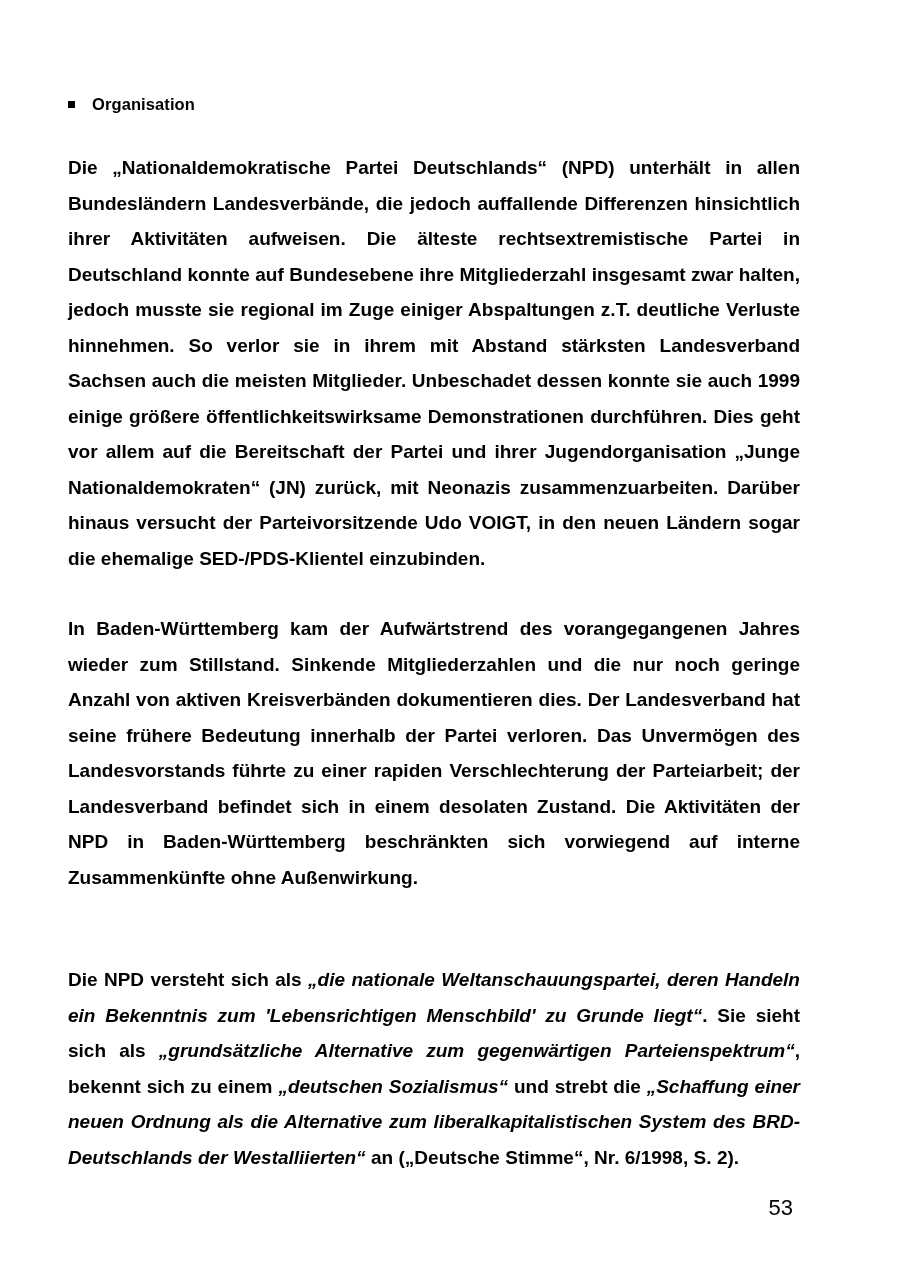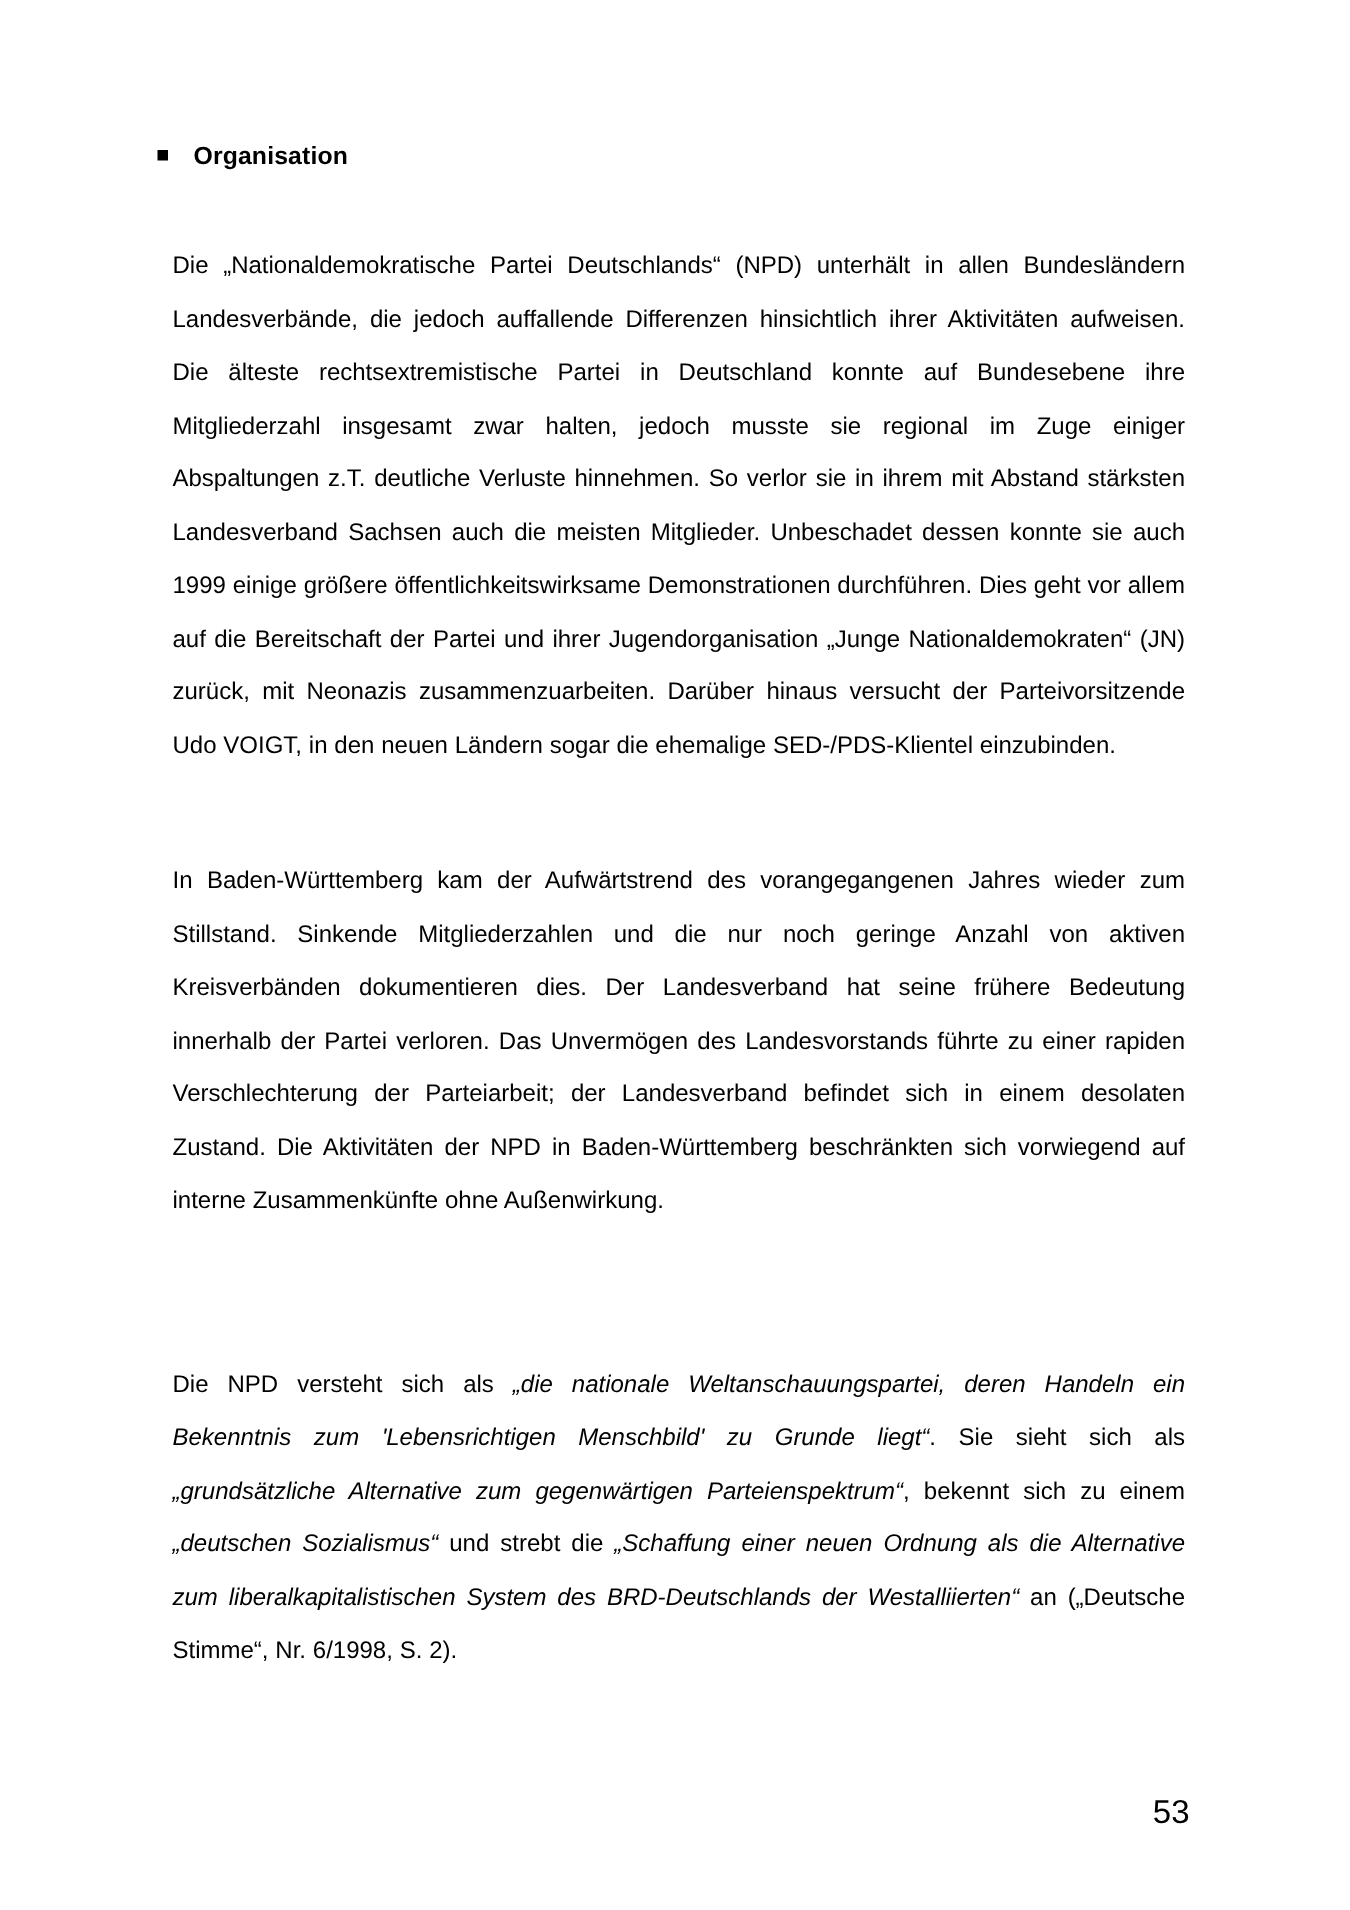--- a/index.html
+++ b/index.html
@@ -15,21 +15,21 @@
     position: relative;
     overflow: hidden;
   }
   .page {
     position: absolute;
     left: 0;
     top: 0;
     width: 900px;
     height: 1273px;
     box-sizing: border-box;
-    padding: 95px 100px 40px 105px;
+    padding: 95px 100px 40px 68px;
   }
   .heading {
     display: flex;
     align-items: baseline;
     margin: 0 0 0 0;
     font-weight: bold;
     font-size: 16.5px;
   }
   .heading .bullet {
     display: inline-block;
@@ -38,26 +38,27 @@
     background: #000;
     margin-right: 17px;
     position: relative;
     top: -2px;
     flex: 0 0 auto;
   }
   .heading .htext {
     letter-spacing: 0.1px;
   }
   p.body-par {
-    font-size: 16px;
+    font-size: 19px;
     line-height: 35.5px;
     text-align: justify;
-    margin: 10px;
+    margin: 0;
     letter-spacing: 0.0px;
     word-spacing: 0.1px;
+    font-weight: bold;
   }
   .gap-after-heading { height: 36px; }
   .gap-par { height: 35px; }
   .gap-before-heading { height: 33px; }
   .gap-after-heading2 { height: 34px; }
   i { font-style: italic; }
   .pageno {
     position: absolute;
     right: 107px;
     bottom: 55px;

